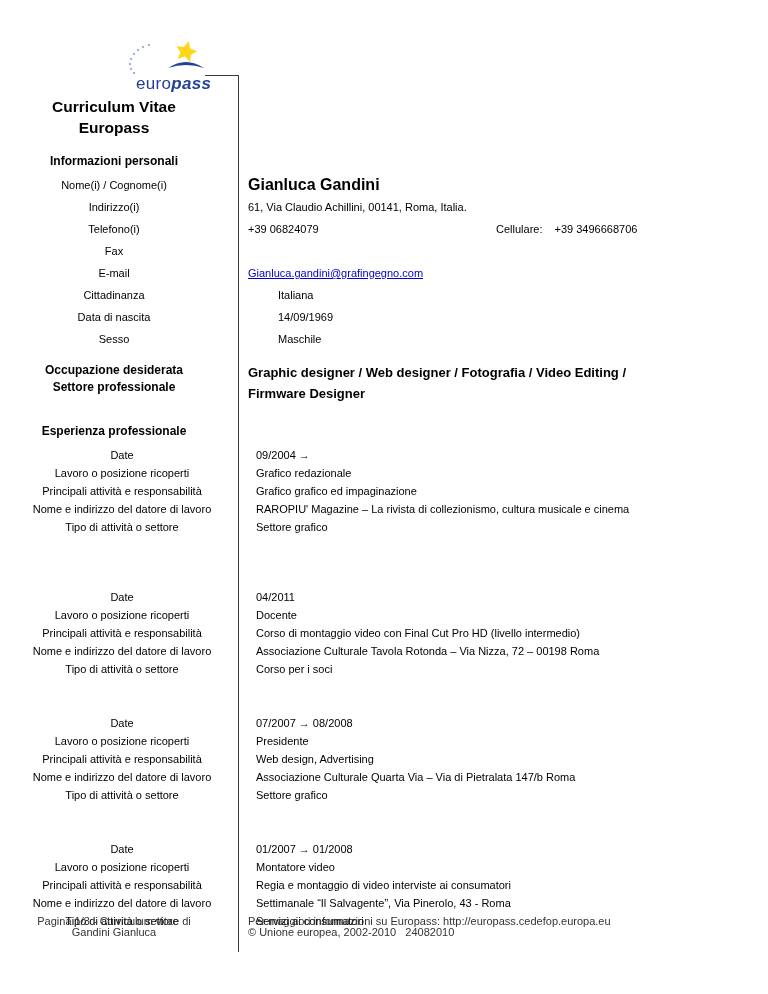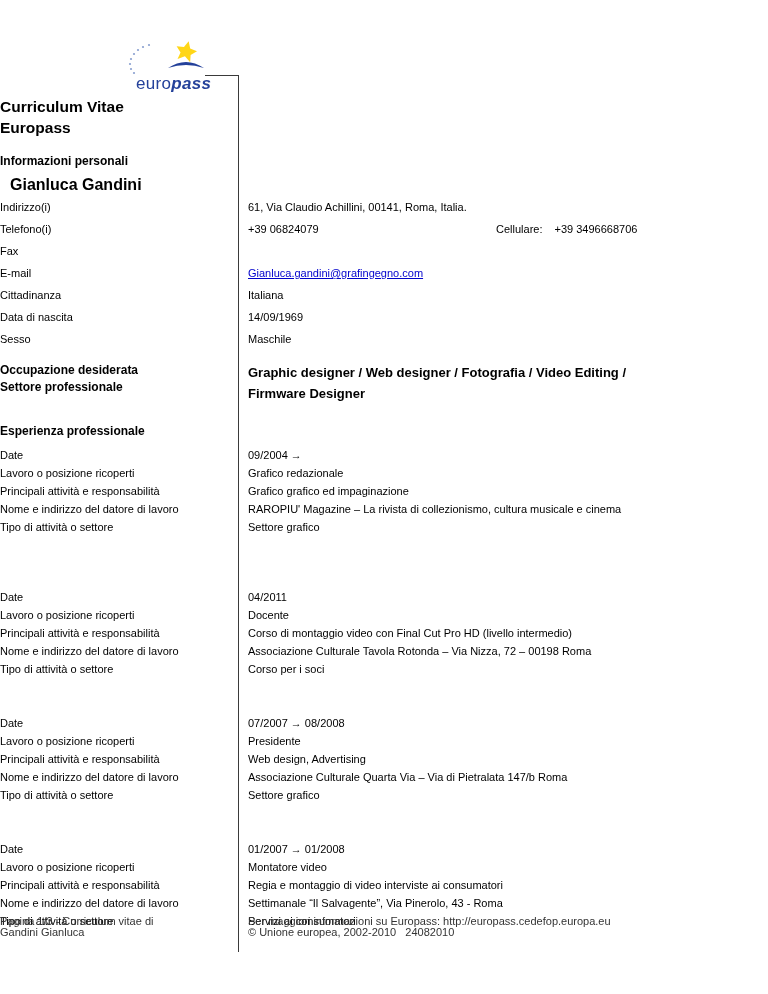--- a/index.html
+++ b/index.html
@@ -15,43 +15,43 @@
 
   
   .logo { position:absolute; left:124px; top:40px; width:112px; }
   .logo-text { font-size:17px; color:#24419a; letter-spacing:.3px; margin-top:-4px; padding-left:12px; }
   .logo-text .euro { font-weight:400; }
   .logo-text .pass { font-weight:700; font-style:italic; }
 
   .content { position:absolute; top:96px; left:0; width:768px; }
 
   .row { display:flex; align-items:flex-start; }
-  .lbl { width:238px; padding-right:10px; text-align:left; flex-shrink:0; line-height:14px; }
+  .lbl { width:238px; padding-right:10px; text-align:center; flex-shrink:0; line-height:14px; }
   .val { flex:1; padding-left:10px; padding-right:30px; line-height:14px; }
 
   .title { font-size:15.5px; font-weight:bold; line-height:21px; }
   .section { font-size:12px; font-weight:bold; }
   .section-row { margin-top:16px; margin-bottom:10px; }
 
   .p-row { margin-bottom:8px; }
-  .gap { margin-top:7px; }
+  .gap { margin-top:7px;gap:30px; }
   .bold-name { font-weight:bold; font-size:16px; }
 
   .phone-wrap { display:flex; }
   .phone-num { width:248px; flex-shrink:0; }
   .cell-label { margin-right:12px; }
 
   a.email-link, .email-link { color:#0000cc; text-decoration:underline; cursor:pointer; }
 
   .occ-row { margin-top:16px; }
   .occ-lbl div { line-height:17px; }
   .occ-val { font-weight:bold; font-size:13px; line-height:21px; max-width:420px; padding-left:10px; }
 
   .exp-header { margin-top:20px; margin-bottom:10px; }
-  .e-row { margin-bottom:4px; }
+  .e-row { margin-bottom:4px;padding-left:8px; }
   .entry { margin-top:6px; }
   .entry.gap-lg { margin-top:56px; }
   .entry.gap-md { margin-top:40px; }
 
   .footer { position:absolute; top:916px; left:0; width:768px; font-size:11px; color:#333; }
   .footer .lbl div, .footer .val div { line-height:11px; }
   .pre { white-space:pre-wrap; }
 </style>
 </head>
 <body>
@@ -91,20 +91,21 @@
       </div>
       <div class="val"></div>
     </div>
 
     <div class="row section-row">
       <div class="lbl section">Informazioni personali</div>
       <div class="val"></div>
     </div>
 
     <div class="row p-row">
+      <div class="lbl">Nome(i) / Cognome(i)</div>
       <div class="val bold-name">Gianluca Gandini</div>
     </div>
 
     <div class="row p-row">
       <div class="lbl">Indirizzo(i)</div>
       <div class="val">61, Via Claudio Achillini, 00141, Roma, Italia.</div>
     </div>
 
     <div class="row p-row">
       <div class="lbl">Telefono(i)</div>

